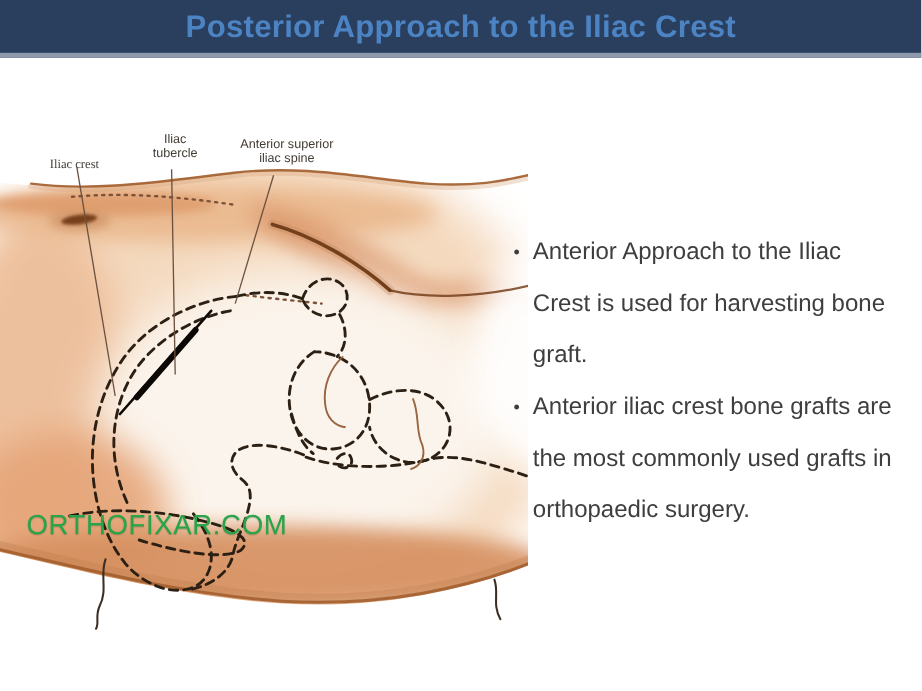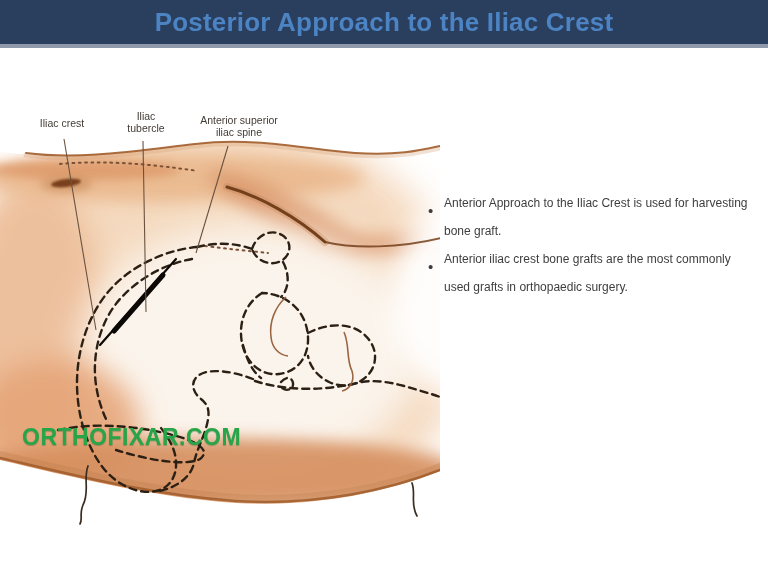--- a/index.html
+++ b/index.html
@@ -8,31 +8,31 @@
 
   
   .title-bar{position:absolute;left:0;top:0;width:768px;height:44px;background:#2a3e5e;
              border-bottom:4px solid #8e99ac;display:flex;align-items:center;justify-content:center;}
   .title-bar h1{margin:0;font-size:26px;font-weight:bold;color:#4c83c3;letter-spacing:.2px;}
 
   
   .figure{position:absolute;left:0;top:100px;width:440px;height:440px;}
   .figure svg{position:absolute;left:0;top:0;}
   .anat-label{position:absolute;font-size:10.5px;line-height:12px;color:#433c35;text-align:center;}
-  #lbl-crest{left:18px;top:17px;width:88px;}
+  #lbl-crest{left:18px;top:32px;width:88px;font-family:Liberation Serif, serif;}
   #lbl-tubercle{left:104px;top:10px;width:84px;}
   #lbl-asis{left:180px;top:14px;width:118px;}
-  .watermark{position:absolute;left:22px;top:324px;font-size:23px;font-weight:bold;
+  .watermark{position:absolute;left:22px;top:324px;font-size:23px;font-weight:normal;
              color:#28a449;letter-spacing:.5px;text-shadow:0 1px 1px rgba(15,90,40,.35);}
 
   
   .content{position:absolute;left:428px;top:189px;width:332px;color:#3f3e3e;}
   .bullet-item{display:flex;align-items:flex-start;}
   .bullet-item .marker{flex:0 0 16px;width:16px;font-size:15px;line-height:43px;}
-  .bullet-item p{margin:0;font-size:12px;line-height:28px;width:305px;}
+  .bullet-item p{margin:0;font-size:20px;line-height:43px;width:305px;}
 </style>
 </head>
 <body>
 
 <div class="slide">
 
   <div class="title-bar">
     <h1>Posterior Approach to the Iliac Crest</h1>
   </div>
 

